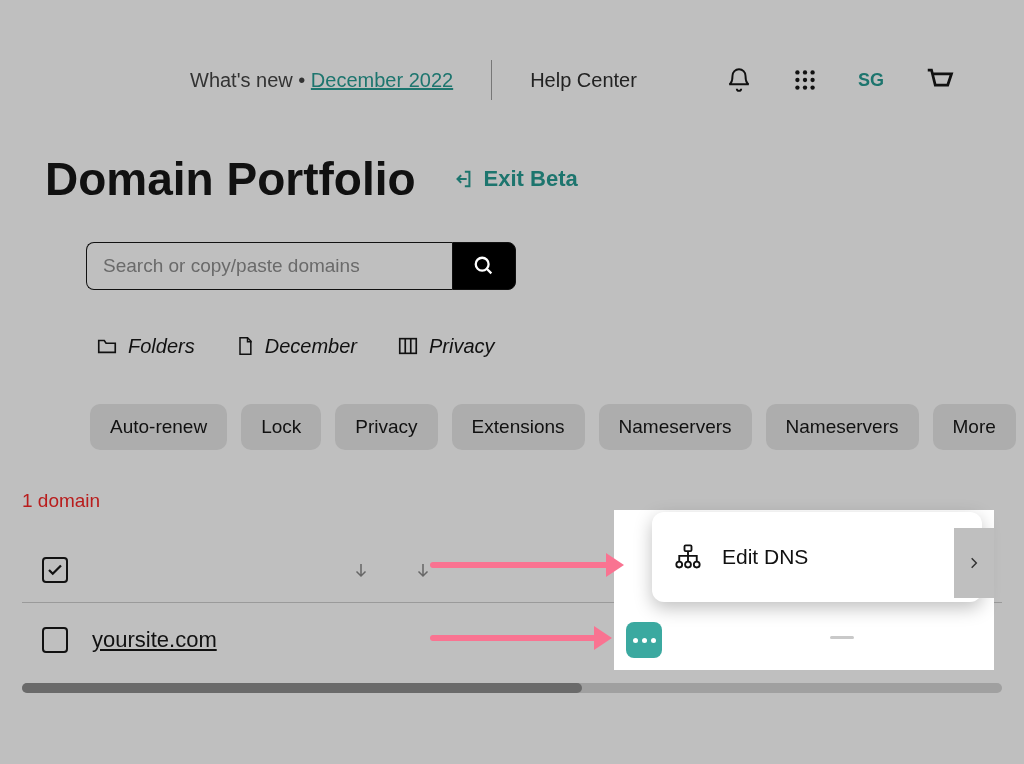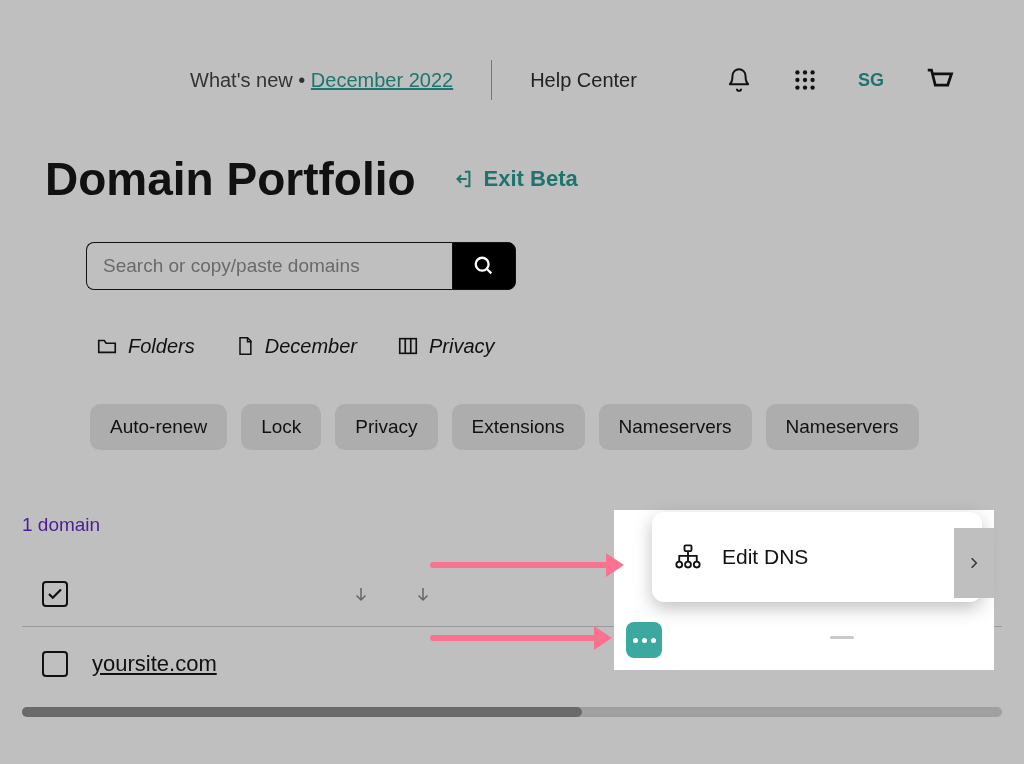--- a/index.html
+++ b/index.html
@@ -44,21 +44,21 @@
     border-radius: 0 8px 8px 0; display:flex; align-items:center;
     justify-content:center; cursor:pointer;
   }
 
   .tool-row { display:flex; gap: 40px; padding: 44px 0 0 96px; font-size:20px;font-style:italic; }
   .tool-item { display:flex; align-items:center; gap:10px; cursor:pointer; }
 
   .chip-row { display:flex; gap: 14px; padding: 46px 0 0 90px; }
   .chip { background:#adadad; border-radius: 10px; padding: 12px 20px; font-size:19px; cursor:pointer; }
 
-  .count { padding: 64px 0 0 22px; color:#4c1d95; font-size:19px; }
+  .count { padding: 40px 0 0 22px; color:#b91c1c; font-size:19px; }
 
   .table-area { position: relative; margin-top: 26px; padding-left: 22px; padding-right: 22px; }
   .header-row { display:flex; align-items:center; gap: 24px; height: 64px; }
   .checkbox {
     width: 26px; height: 26px; border: 2px solid #111; border-radius: 4px;
     display:flex; align-items:center; justify-content:center; cursor:pointer;
     margin-left: 20px;
   }
   .col-head { font-weight:700; font-size: 20px; cursor:pointer; display:flex; align-items:center; gap:6px; }
   .sort-arrows { display:flex; gap: 44px; margin-left: 260px; }
@@ -190,20 +190,21 @@
   </div>
 </div>
 
 <div class="chip-row">
   <div class="chip">Auto-renew</div>
   <div class="chip">Lock</div>
   <div class="chip">Privacy</div>
   <div class="chip">Extensions</div>
   <div class="chip">Nameservers</div>
   <div class="chip">Nameservers</div>
+  <div class="chip">More</div>
 </div>
 
 <div class="count">1 domain</div>
 
 <div class="table-area">
   <div class="header-row">
     <div class="checkbox">
       <svg width="18" height="18" viewBox="0 0 24 24" fill="none" stroke="#111" stroke-width="3">
           <path d="M4 12l5 5L20 6"></path>
         </svg>

